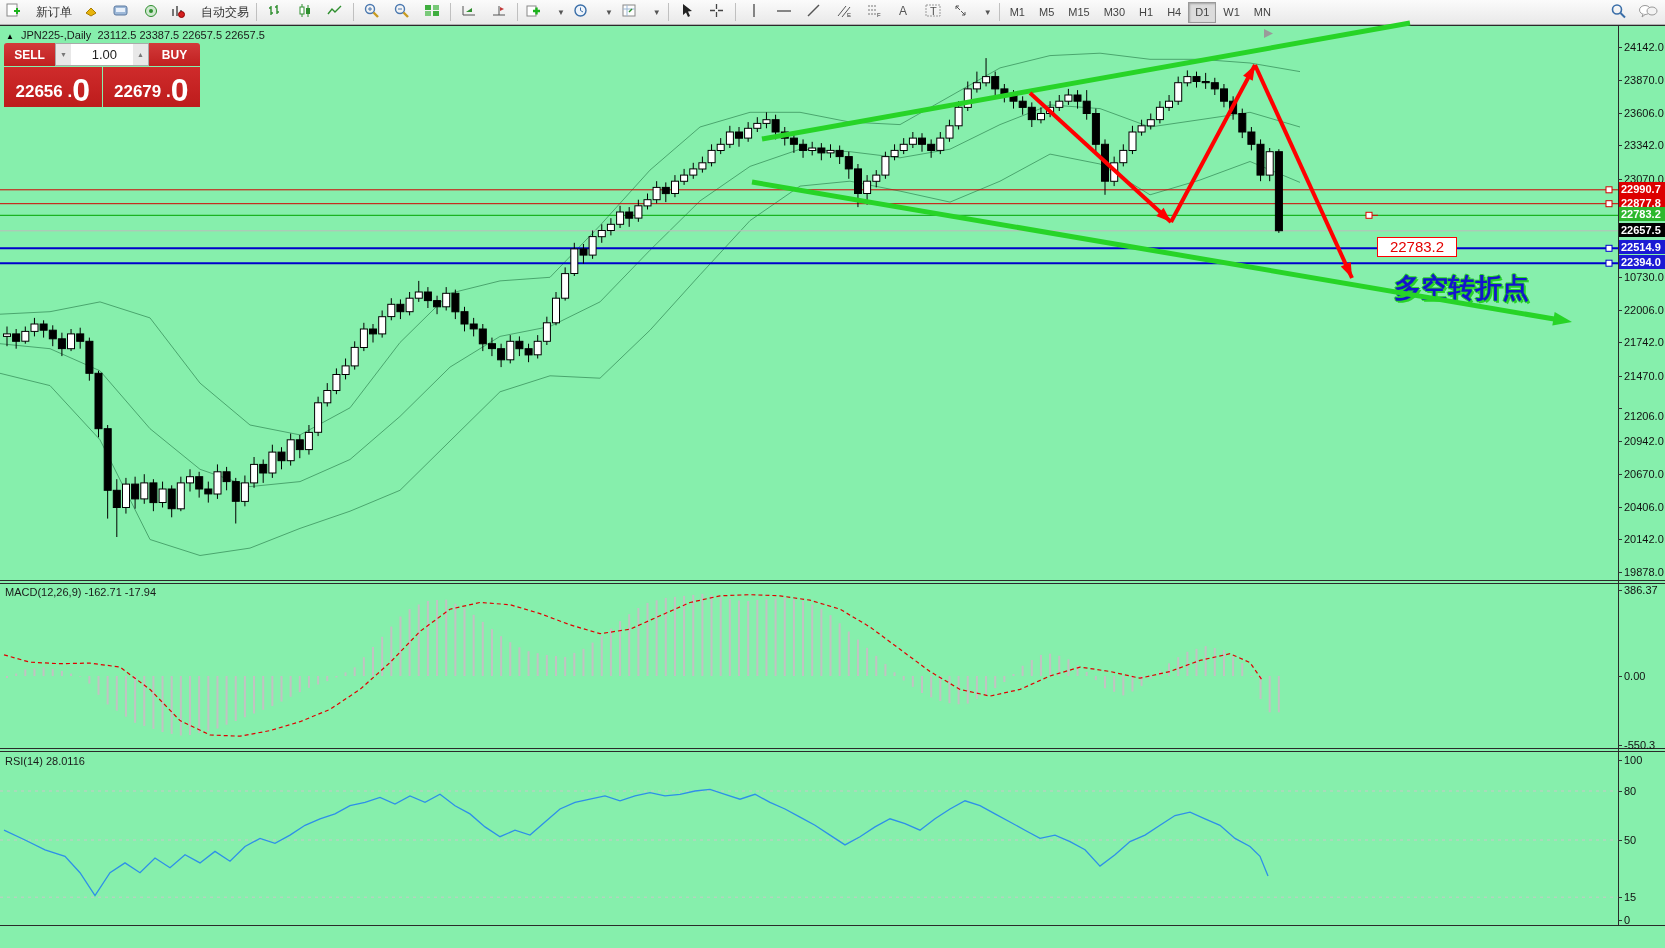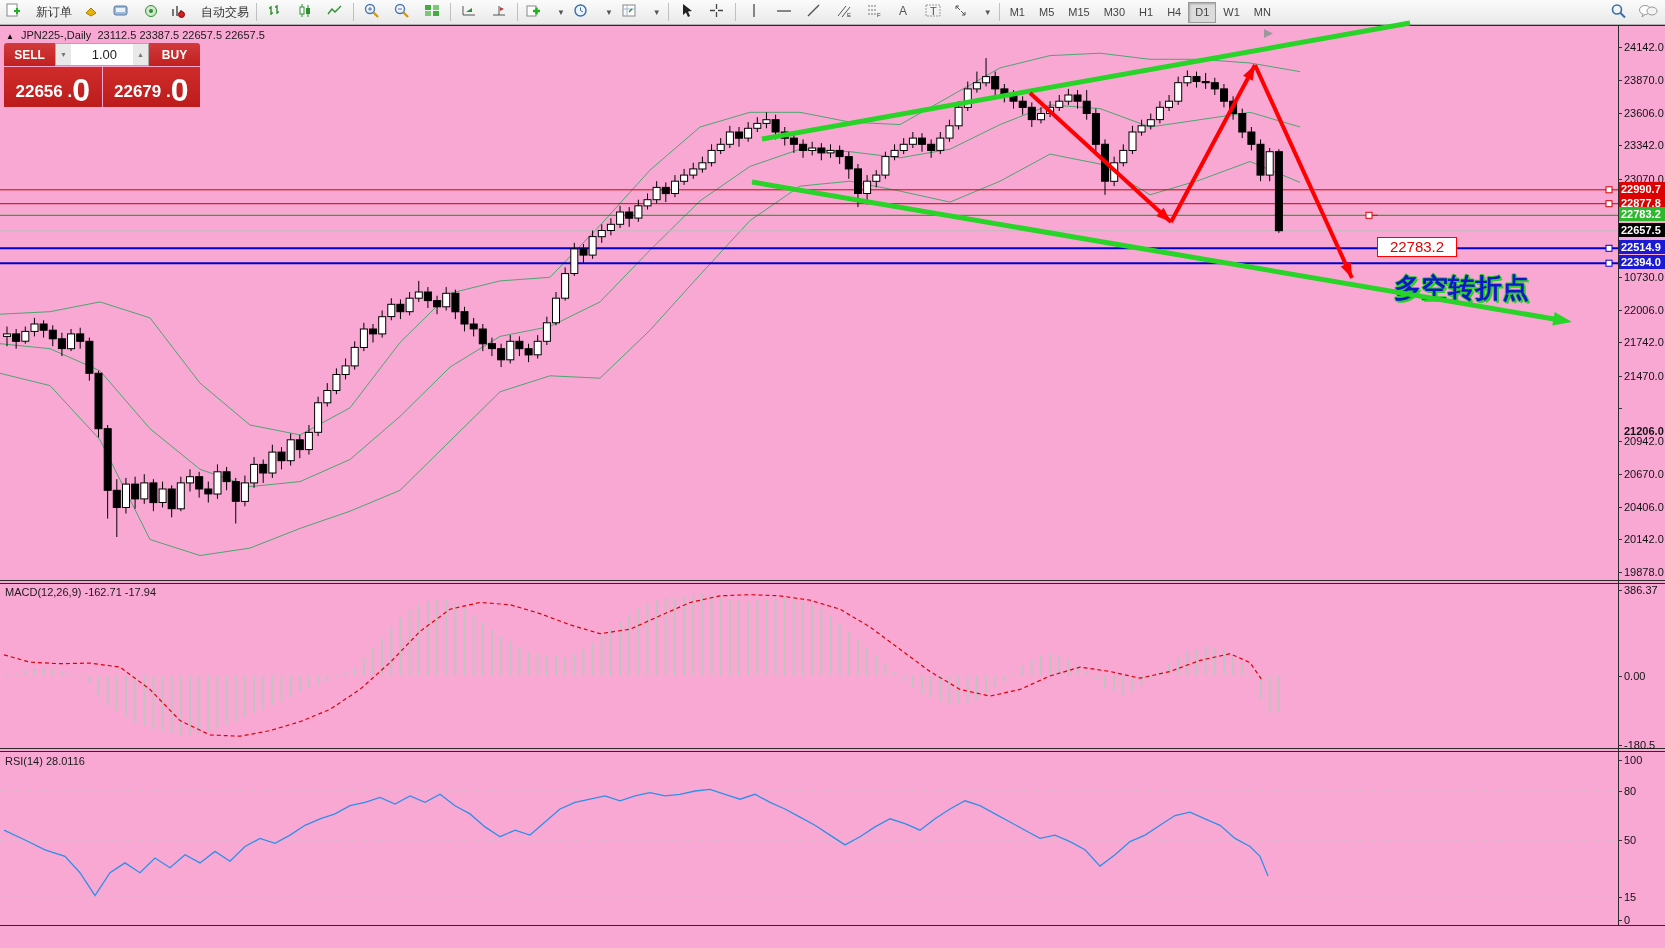--- a/index.html
+++ b/index.html
@@ -7,21 +7,21 @@
   #root{position:relative;width:1665px;height:948px;background:#fff;}
   
   #toolbar{position:absolute;left:0;top:0;width:1665px;height:25px;background:linear-gradient(#fbfbfb,#e9e9e9);border-bottom:1px solid #b0b0b0;display:flex;align-items:center;padding:0 2px;box-sizing:border-box;z-index:10;}
   .tbtn{height:21px;min-width:22px;display:flex;align-items:center;justify-content:center;gap:15px;padding:0 3px;border:1px solid transparent;border-radius:2px;color:#333;font-size:12px;cursor:default;}
   .tsep{width:1px;height:18px;background:#c0c0c0;margin:0 3px;}
   .tf{height:19px;padding:0 6px;font-size:11px;color:#444;display:flex;align-items:center;border:1px solid transparent;}
   .tf.active{border:1px solid #9a9a9a;background:#dcdcdc;box-shadow:inset 1px 1px 2px rgba(0,0,0,.25);}
   .ddarrow{font-size:8px;color:#555;margin-left:1px;}
   .tbright{margin-left:auto;display:flex;align-items:center;}
   
-  #chartwin{position:absolute;left:0;top:25px;width:1665px;height:923px;background:#f9a8d4;}
+  #chartwin{position:absolute;left:0;top:25px;width:1665px;height:923px;background:#86efac;}
   .hline{position:absolute;left:0;width:1665px;height:1px;background:#2a2a2a;}
   #vborder{position:absolute;left:1618px;top:0px;width:1px;height:900px;background:#2a2a2a;}
   svg.panel{position:absolute;left:0;}
   #title{position:absolute;left:6px;top:4px;font-size:11px;color:#1a1a1a;white-space:nowrap;}
   #title .tri{font-size:8px;margin-right:4px;color:#000;}
   
   #trade{position:absolute;left:4px;top:18px;width:196px;z-index:20;font-family:"Liberation Sans",sans-serif;}
   #trade .row1{display:flex;height:23px;}
   .redbtn{background:linear-gradient(#d33a3a,#c02020);color:#fff;font-size:12px;font-weight:bold;display:flex;align-items:center;justify-content:center;}
   #sellbtn{width:51px;border-radius:3px 0 0 0;}
@@ -1033,21 +1033,21 @@
         <div class="ytick" style="left: 1624px; top: 147.987px;">23070.0</div>
         <div class="ydash" style="left: 1618px; top: 154px;"></div>
         <div class="ytick" style="left: 1624px; top: 246.485px;">10730.0</div>
         <div class="ydash" style="left: 1618px; top: 252px;"></div>
         <div class="ytick" style="left: 1624px; top: 278.989px;">22006.0</div>
         <div class="ydash" style="left: 1618px; top: 285px;"></div>
         <div class="ytick" style="left: 1624px; top: 311.494px;">21742.0</div>
         <div class="ydash" style="left: 1618px; top: 317px;"></div>
         <div class="ytick" style="left: 1624px; top: 344.983px;">21470.0</div>
         <div class="ydash" style="left: 1618px; top: 351px;"></div>
-        <div class="ytick" style="left: 1624px; top: 400px; font-weight: bold;">21206.0</div>
+        <div class="ytick" style="left: 1624px; top: 385px;">21206.0</div>
         <div class="ydash" style="left: 1618px; top: 383px;"></div>
         <div class="ytick" style="left: 1624px; top: 409.992px;">20942.0</div>
         <div class="ydash" style="left: 1618px; top: 416px;"></div>
         <div class="ytick" style="left: 1624px; top: 443.481px;">20670.0</div>
         <div class="ydash" style="left: 1618px; top: 449px;"></div>
         <div class="ytick" style="left: 1624px; top: 475.985px;">20406.0</div>
         <div class="ydash" style="left: 1618px; top: 482px;"></div>
         <div class="ytick" style="left: 1624px; top: 508.49px;">20142.0</div>
         <div class="ydash" style="left: 1618px; top: 514px;"></div>
         <div class="ytick" style="left: 1624px; top: 540.994px;">19878.0</div>
@@ -1055,21 +1055,21 @@
         <div class="ptag" style="top: 157px; background: rgb(221, 0, 0);">22990.7</div>
         <div class="ptag" style="top: 171px; background: rgb(221, 0, 0);">22877.8</div>
         <div class="ptag" style="top: 182px; background: rgb(45, 184, 45);">22783.2</div>
         <div class="ptag" style="top: 198px; background: rgb(0, 0, 0);">22657.5</div>
         <div class="ptag" style="top: 215px; background: rgb(26, 26, 212);">22514.9</div>
         <div class="ptag" style="top: 230px; background: rgb(26, 26, 212);">22394.0</div>
         <div class="ytick" style="left: 1624px; top: 559px;">386.37</div>
         <div class="ydash" style="left: 1618px; top: 565px;"></div>
         <div class="ytick" style="left: 1624px; top: 645px;">0.00</div>
         <div class="ydash" style="left: 1618px; top: 651px;"></div>
-        <div class="ytick" style="left: 1624px; top: 714px;">-180.5</div>
+        <div class="ytick" style="left: 1624px; top: 714px;">-550.3</div>
         <div class="ydash" style="left: 1618px; top: 720px;"></div>
         <div class="ytick" style="left: 1624px; top: 729px;">100</div>
         <div class="ydash" style="left: 1618px; top: 735px;"></div>
         <div class="ytick" style="left: 1624px; top: 760.01px;">80</div>
         <div class="ydash" style="left: 1618px; top: 766.01px;"></div>
         <div class="ytick" style="left: 1624px; top: 809px;">50</div>
         <div class="ydash" style="left: 1618px; top: 815px;"></div>
         <div class="ytick" style="left: 1624px; top: 866.155px;">15</div>
         <div class="ydash" style="left: 1618px; top: 872.155px;"></div>
         <div class="ytick" style="left: 1624px; top: 888.65px;">0</div>

